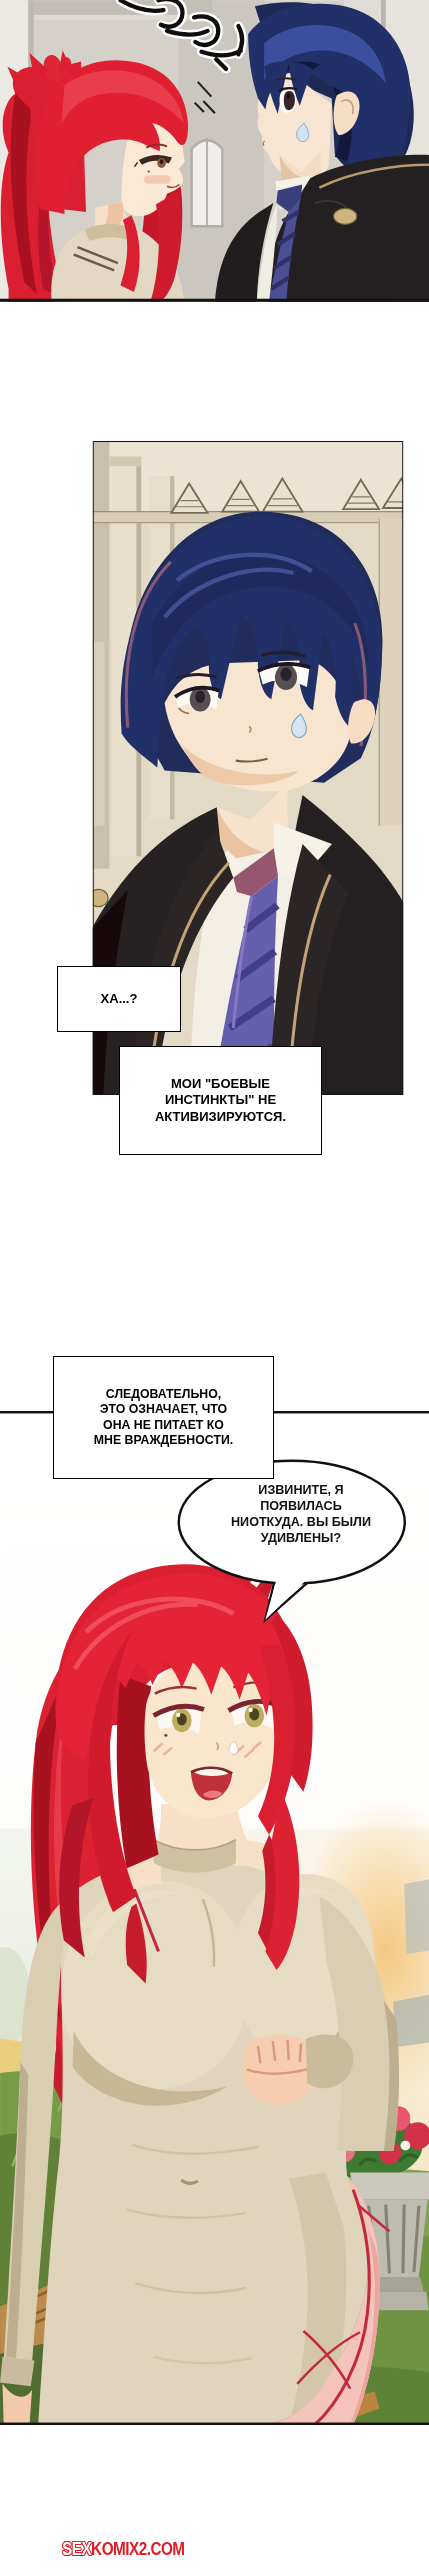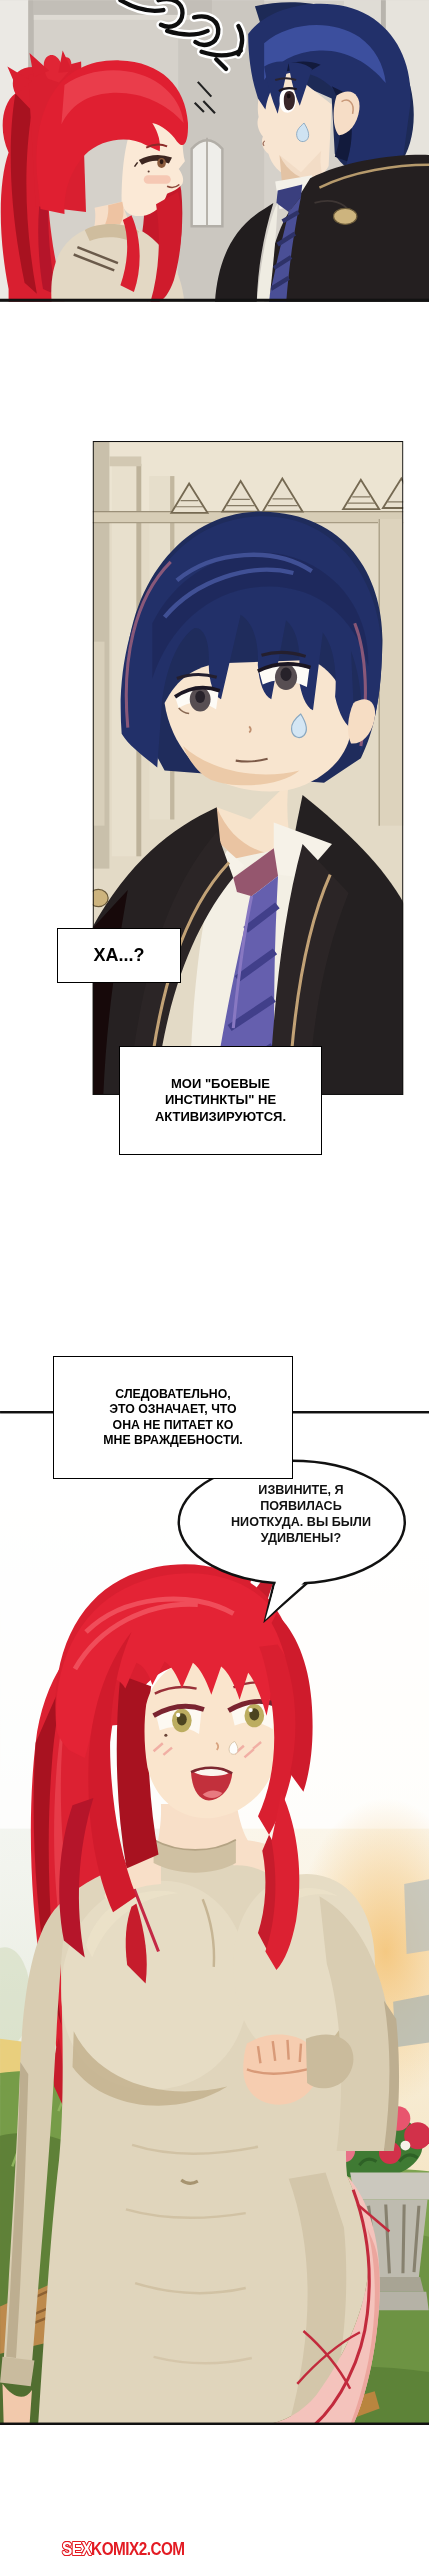--- a/index.html
+++ b/index.html
@@ -241,21 +241,21 @@
     <path d="M258,468 Q263,474 258,478" stroke="#c09070" stroke-width="3" fill="none"></path>
 
     <path d="M236,524 Q262,528 288,521" stroke="#7c5a48" stroke-width="3.5" fill="none"></path>
 
     <path d="M342,448 C352,464 354,476 347,483 C339,490 328,485 327,473 C326,463 333,455 342,448 Z" fill="#d4e6f4" stroke="#8aa8c0" stroke-width="2"></path>
 
     <rect x="2" y="2" width="508" height="1068" fill="none" stroke="#121212" stroke-width="5"></rect>
   </g>
 </svg>
 
-<div class="pbox" style="left:57px;top:928px;width:124px;height:55px;font-size:18px;">ХА...?</div>
+<div class="pbox" style="left:57px;top:966px;width:124px;height:66px;font-size:13px;">ХА...?</div>
 
 <div class="pbox" style="left:119px;top:1046px;width:203px;height:109px;font-size:13px;">МОИ "БОЕВЫЕ<br>ИНСТИНКТЫ" НЕ<br>АКТИВИЗИРУЮТСЯ.</div>
 
 <svg id="p3" width="430" height="1014" style="left:0;top:1411px" viewBox="0 0 700 1651">
   <defs>
     <linearGradient id="fogL" x1="0" y1="0" x2="0" y2="1">
       <stop offset="0" stop-color="#ffffff"></stop>
       <stop offset="0.45" stop-color="#f2f4ee"></stop>
       <stop offset="0.68" stop-color="#e7ebde"></stop>
       <stop offset="1" stop-color="#d5dcc6"></stop>
@@ -450,19 +450,19 @@
     <text x="490" y="161">ПОЯВИЛАСЬ</text>
     <text x="490" y="187">НИОТКУДА. ВЫ БЫЛИ</text>
     <text x="490" y="213">УДИВЛЕНЫ?</text>
   </g>
 
   <rect x="0" y="0" width="700" height="4" fill="#111"></rect>
 
   <rect x="0" y="1647" width="700" height="4" fill="#111"></rect>
 </svg>
 
-<div class="pbox" style="left:53px;top:1356px;width:240px;height:123px;font-size:12.3px;">СЛЕДОВАТЕЛЬНО,<br>ЭТО ОЗНАЧАЕТ, ЧТО<br>ОНА НЕ ПИТАЕТ КО<br>МНЕ ВРАЖДЕБНОСТИ.</div>
+<div class="pbox" style="left:53px;top:1356px;width:221px;height:123px;font-size:12.3px;">СЛЕДОВАТЕЛЬНО,<br>ЭТО ОЗНАЧАЕТ, ЧТО<br>ОНА НЕ ПИТАЕТ КО<br>МНЕ ВРАЖДЕБНОСТИ.</div>
 
 <div style="position:absolute;left:62px;top:2539px;font-size:18px;font-weight:bold;color:#e31b23;letter-spacing:-0.6px;transform:scaleX(0.85);transform-origin:0 0;white-space:nowrap;">
 <span style="color:#fff;text-shadow:-1.2px 0 #e31b23,1.2px 0 #e31b23,0 -1.2px #e31b23,0 1.2px #e31b23,-0.6px -0.6px #e31b23,0.6px 0.6px #e31b23,-0.6px 0.6px #e31b23,0.6px -0.6px #e31b23;">SEX</span>KOMIX2.COM</div>
 
 </div>
 
 
 </body></html>

